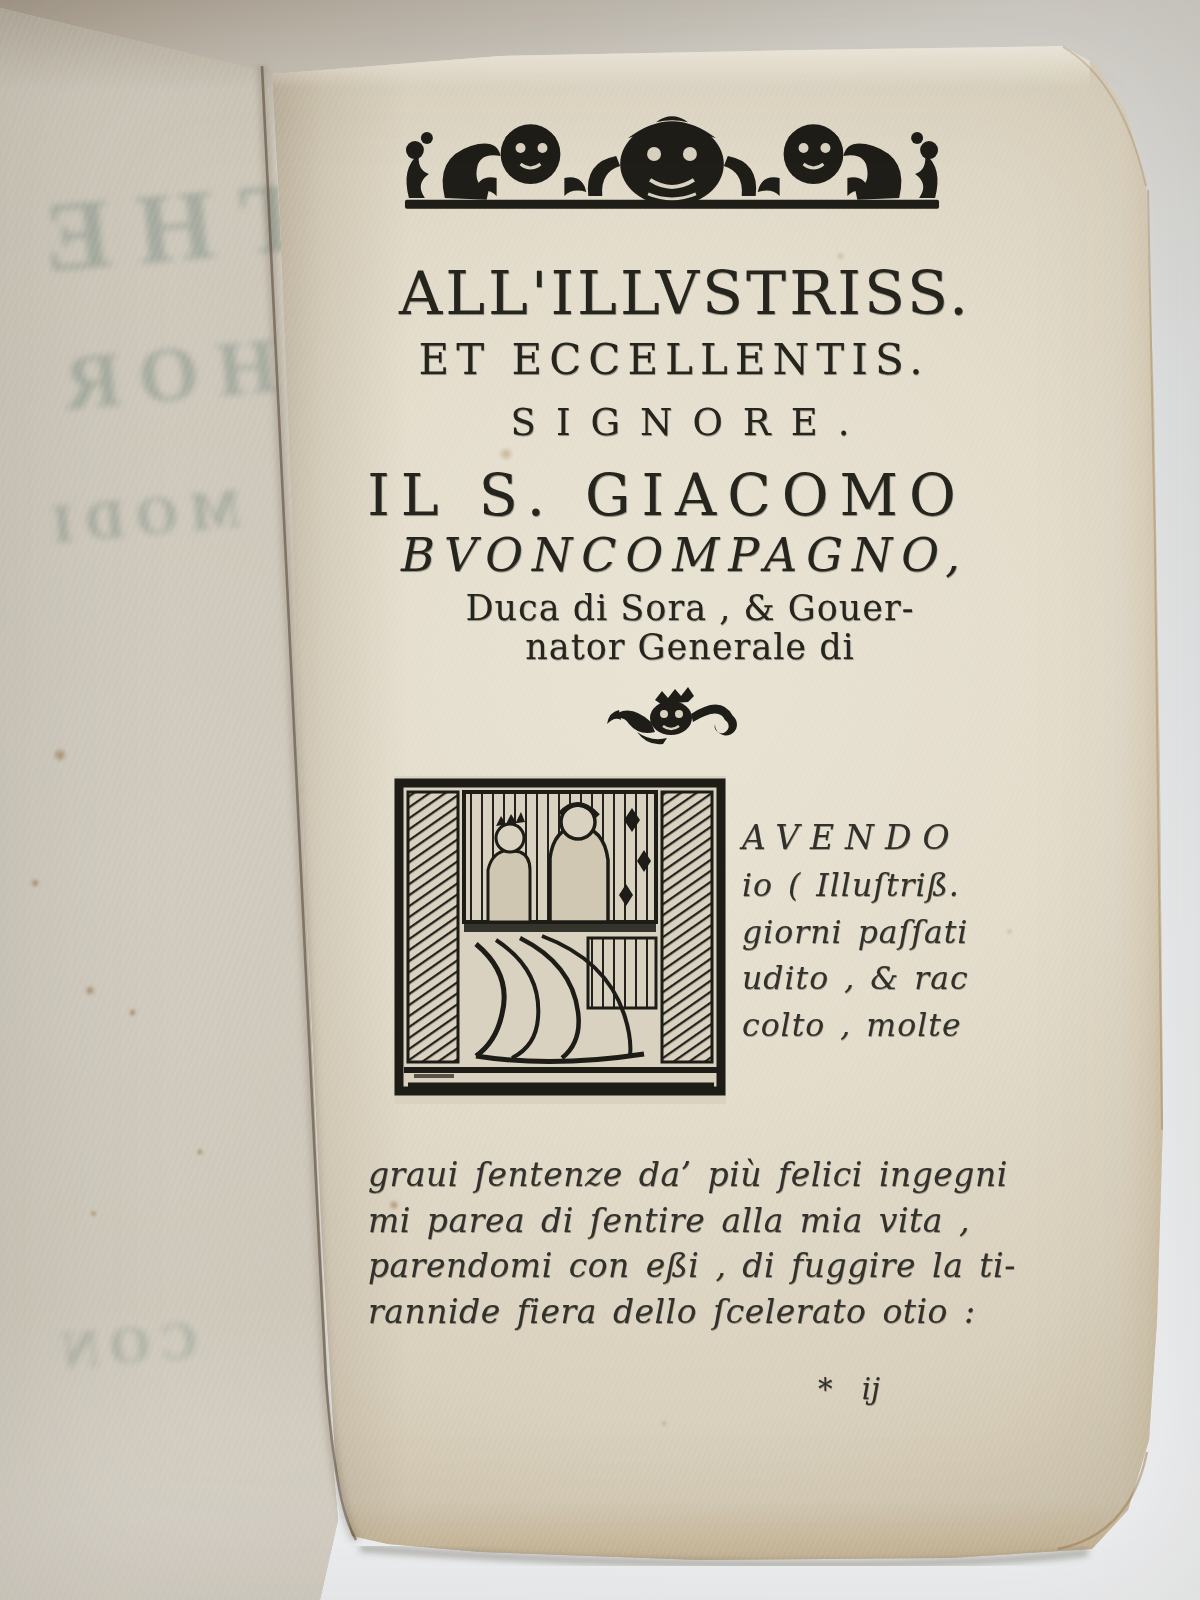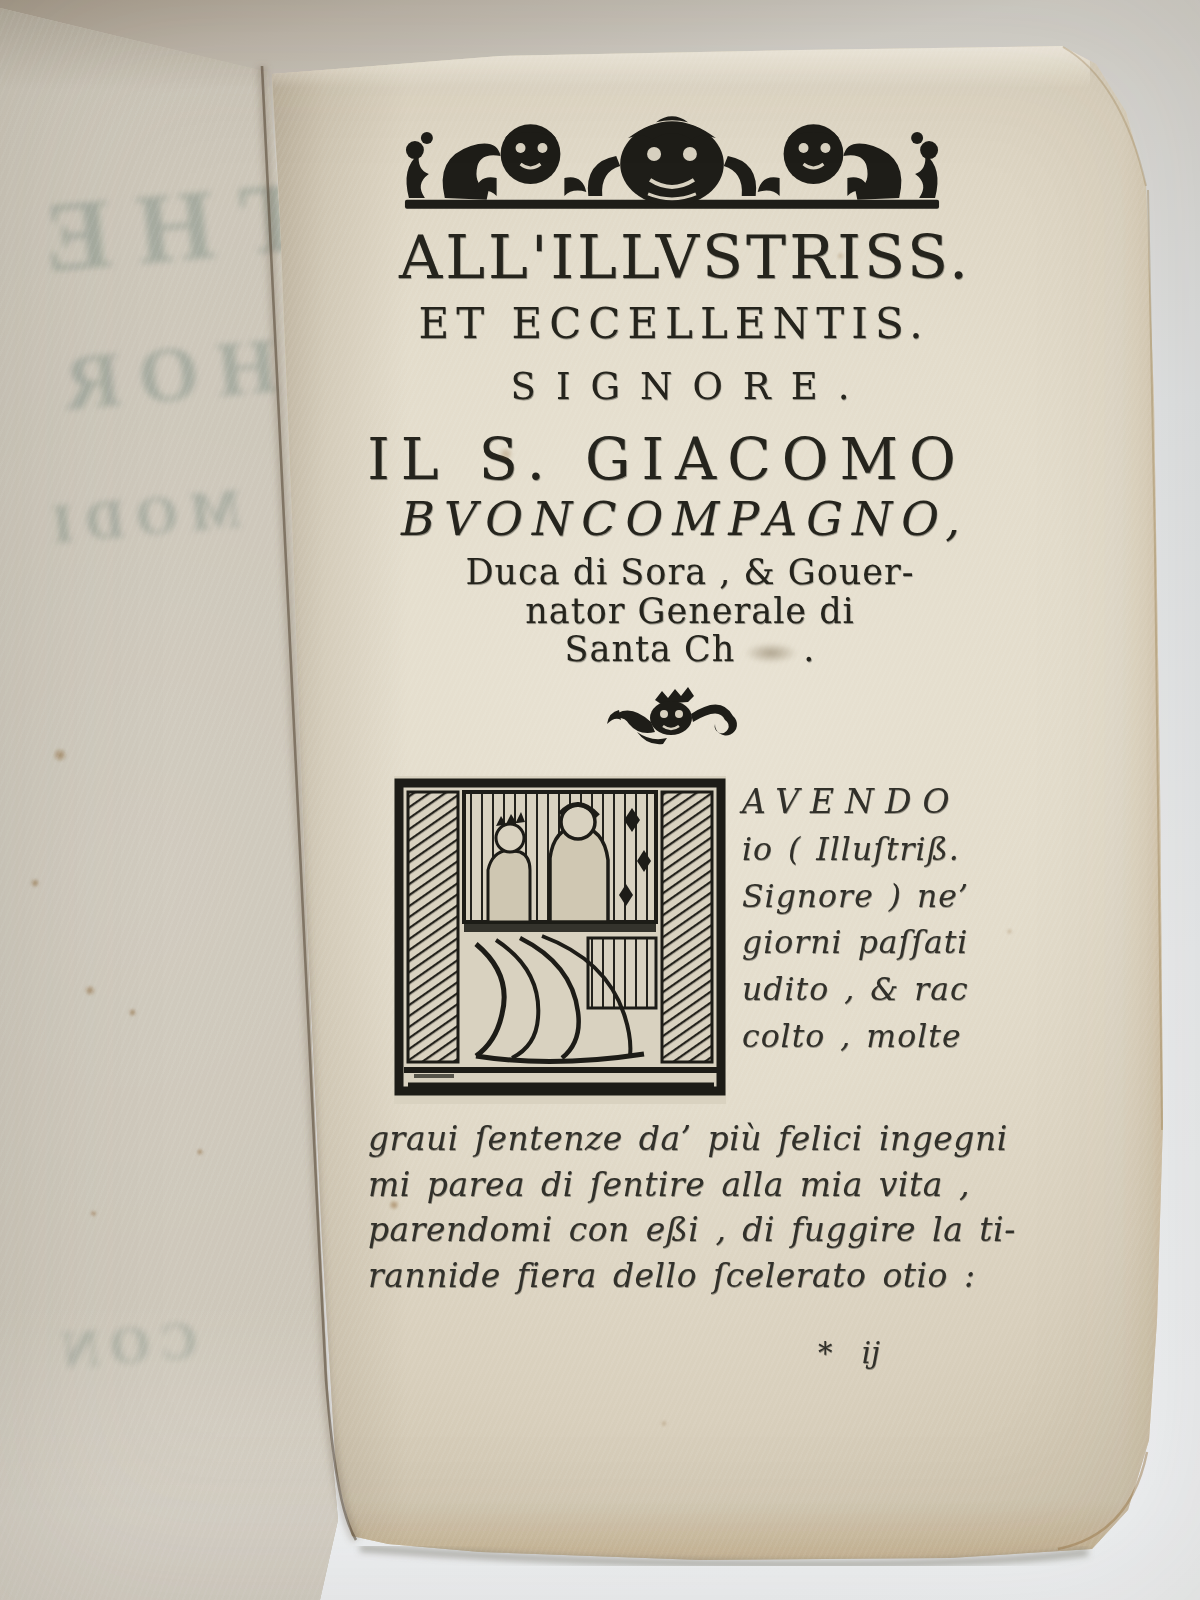--- a/index.html
+++ b/index.html
@@ -46,21 +46,21 @@
     background:linear-gradient(180deg,rgba(245,240,228,.95),rgba(245,240,228,0));}
   .rp-rightedge{position:absolute;right:20px;top:40px;width:60px;height:1520px;
     background:linear-gradient(270deg,rgba(186,150,96,.42),rgba(186,150,96,.10) 55%,rgba(186,150,96,0));}
   .rp-bottomedge{position:absolute;left:330px;top:1500px;width:800px;height:62px;
     background:linear-gradient(0deg,rgba(186,150,96,.35),rgba(186,150,96,0));}
   .rp-grain{position:absolute;inset:0;
     background:repeating-linear-gradient(115deg,rgba(255,255,255,.05) 0 2px,
       rgba(0,0,0,0) 2px 5px);}
   
   .print{position:absolute;color:#25241d;text-align:center;
-    text-shadow:.6px .8px .7px rgba(32,30,24,.45);white-space:nowrap;}
+    text-shadow:.6px .8px .7px rgba(32,30,24,.45);white-space:nowrap;margin-top:36px;}
   .h-a{left:330px;width:710px;top:222px;font-size:60px;letter-spacing:3px;}
   .h-b{left:324px;width:700px;top:299px;font-size:42px;letter-spacing:7px;}
   .h-c{left:340px;width:700px;top:365px;font-size:37px;letter-spacing:20px;}
   .n-a{left:312px;width:710px;top:426px;font-size:57px;letter-spacing:11px;}
   .n-b{left:330px;width:710px;top:492px;font-size:46px;letter-spacing:9px;font-style:italic;}
   .s-a{left:340px;width:700px;top:552px;font-size:35px;letter-spacing:1px;}
   .s-b{left:340px;width:700px;top:591px;font-size:35px;letter-spacing:1px;}
   .s-c{left:340px;width:700px;top:629px;font-size:35px;letter-spacing:1px;}
   .smudge{display:inline-block;width:52px;height:20px;margin:0 6px -2px 10px;
     border-radius:50%;filter:blur(2px);
@@ -147,21 +147,20 @@
       </g>
     </svg>
 
     <div class="print h-a">ALL'ILLVSTRISS.</div>
     <div class="print h-b">ET ECCELLENTIS.</div>
     <div class="print h-c">SIGNORE.</div>
     <div class="print n-a">IL S. GIACOMO</div>
     <div class="print n-b">BVONCOMPAGNO,</div>
     <div class="print s-a">Duca di Sora , &amp; Gouer-</div>
     <div class="print s-b">nator Generale di</div>
-    <div class="print s-c"><span>Santa Ch</span><span class="smudge"></span><span>.</span></div>
 
     <svg class="mid-orn" viewBox="0 0 150 66">
       <g fill="#1e1d18">
         <path d="M58,20 l7,-9 6,7 7,-9 6,7 7,-9 6,9 -6,6 -27,2 z"></path>
         <ellipse cx="74" cy="38" rx="21" ry="17"></ellipse>
         <circle cx="67" cy="34" r="4" fill="#d8d1c0"></circle>
           <circle cx="82" cy="34" r="4" fill="#d8d1c0"></circle>
         <path d="M66,46 q8,6 16,0" stroke="#d8d1c0" stroke-width="2.5" fill="none"></path>
         <path d="M54,42 q-24,-22 -42,-2 q14,-6 20,4 q10,12 26,8 z"></path>
         <path d="M22,30 q-10,2 -12,14 q8,-8 14,-4 z"></path>
@@ -207,21 +206,20 @@
         <path d="M128,164 Q180,190 186,238 Q190,268 170,284" stroke-width="4.5"></path>
         <path d="M150,162 Q214,186 232,240 Q240,264 238,282" stroke-width="4"></path>
         <path d="M84,282 Q160,294 252,280" stroke-width="5"></path>
       </g>
       <rect x="22" y="300" width="40" height="4" fill="#1d1c17" opacity=".7"></rect>
     </svg>
 
     <div class="print ital col">
       <div class="col-first">AVENDO</div>
       <div>io ( Illuſtriß.</div>
-      <div>Signore ) ne’</div>
       <div>giorni paſſati</div>
       <div>udito , &amp; rac</div>
       <div>colto , molte</div>
     </div>
 
     <div class="print ital fullcol">
       <div>graui ſentenze da’ più felici ingegni</div>
       <div>mi parea di ſentire alla mia vita ,</div>
       <div>parendomi con eßi , di fuggire la ti-</div>
       <div>rannide fiera dello ſcelerato otio :</div>

